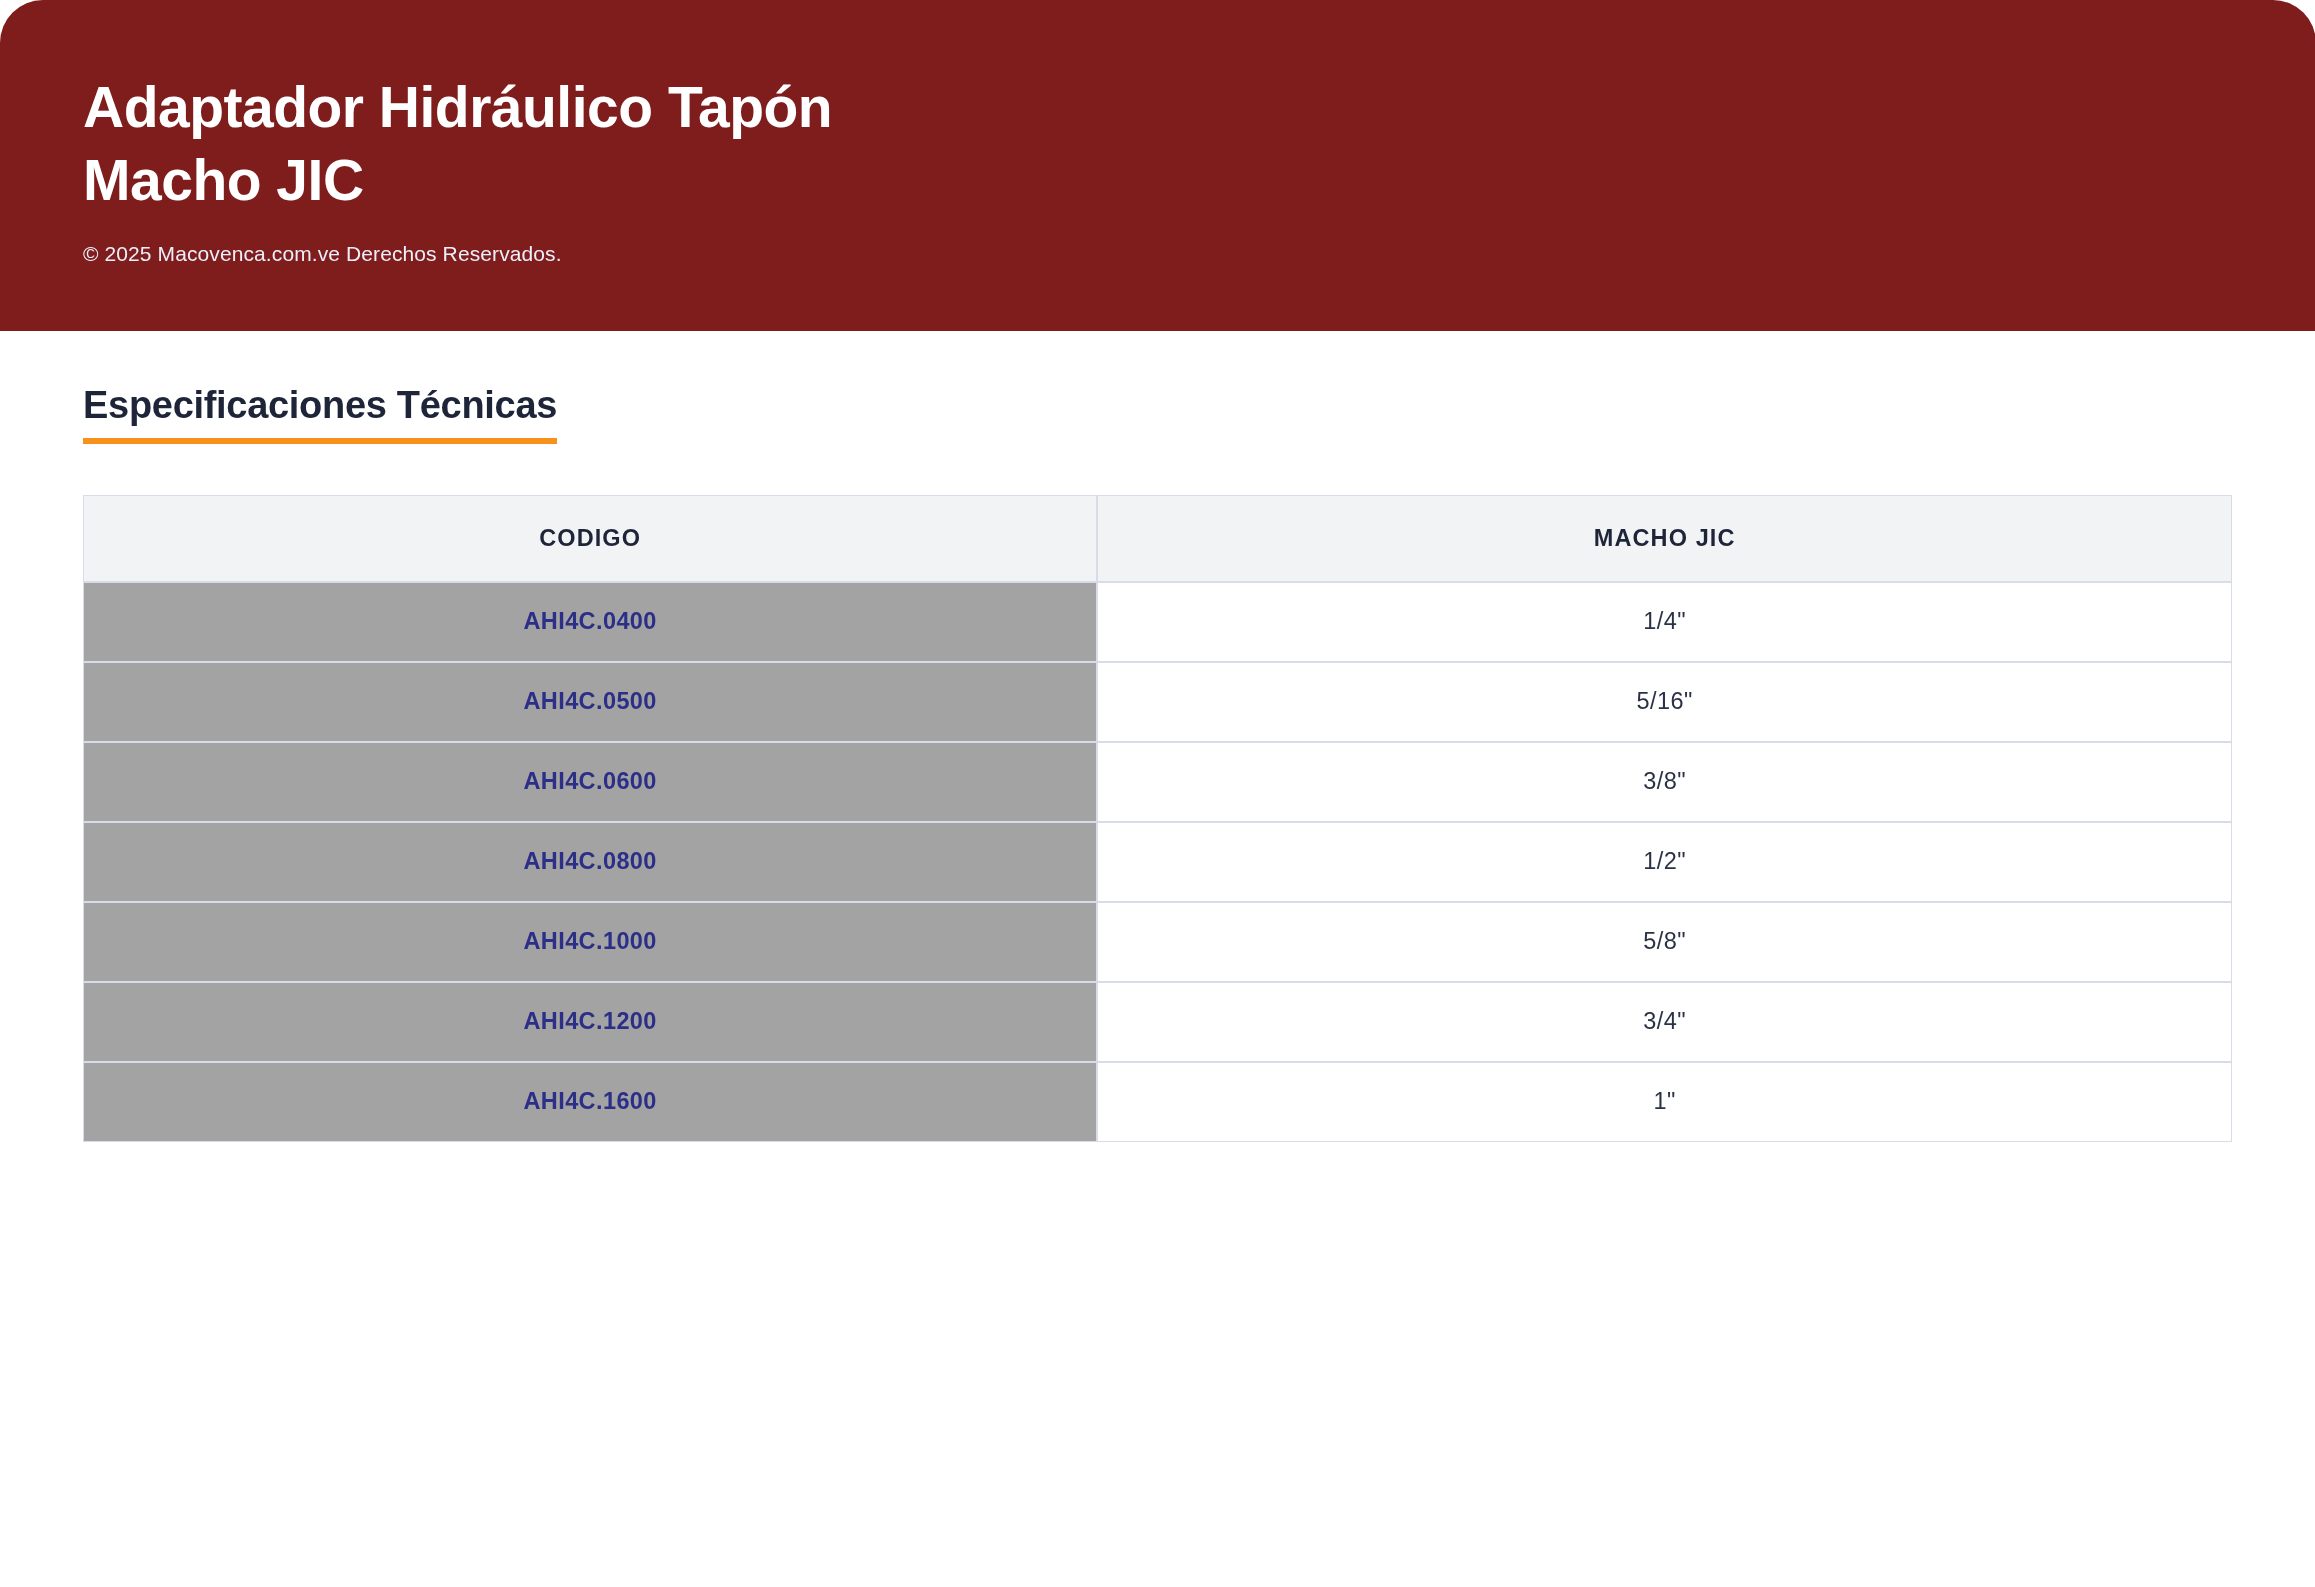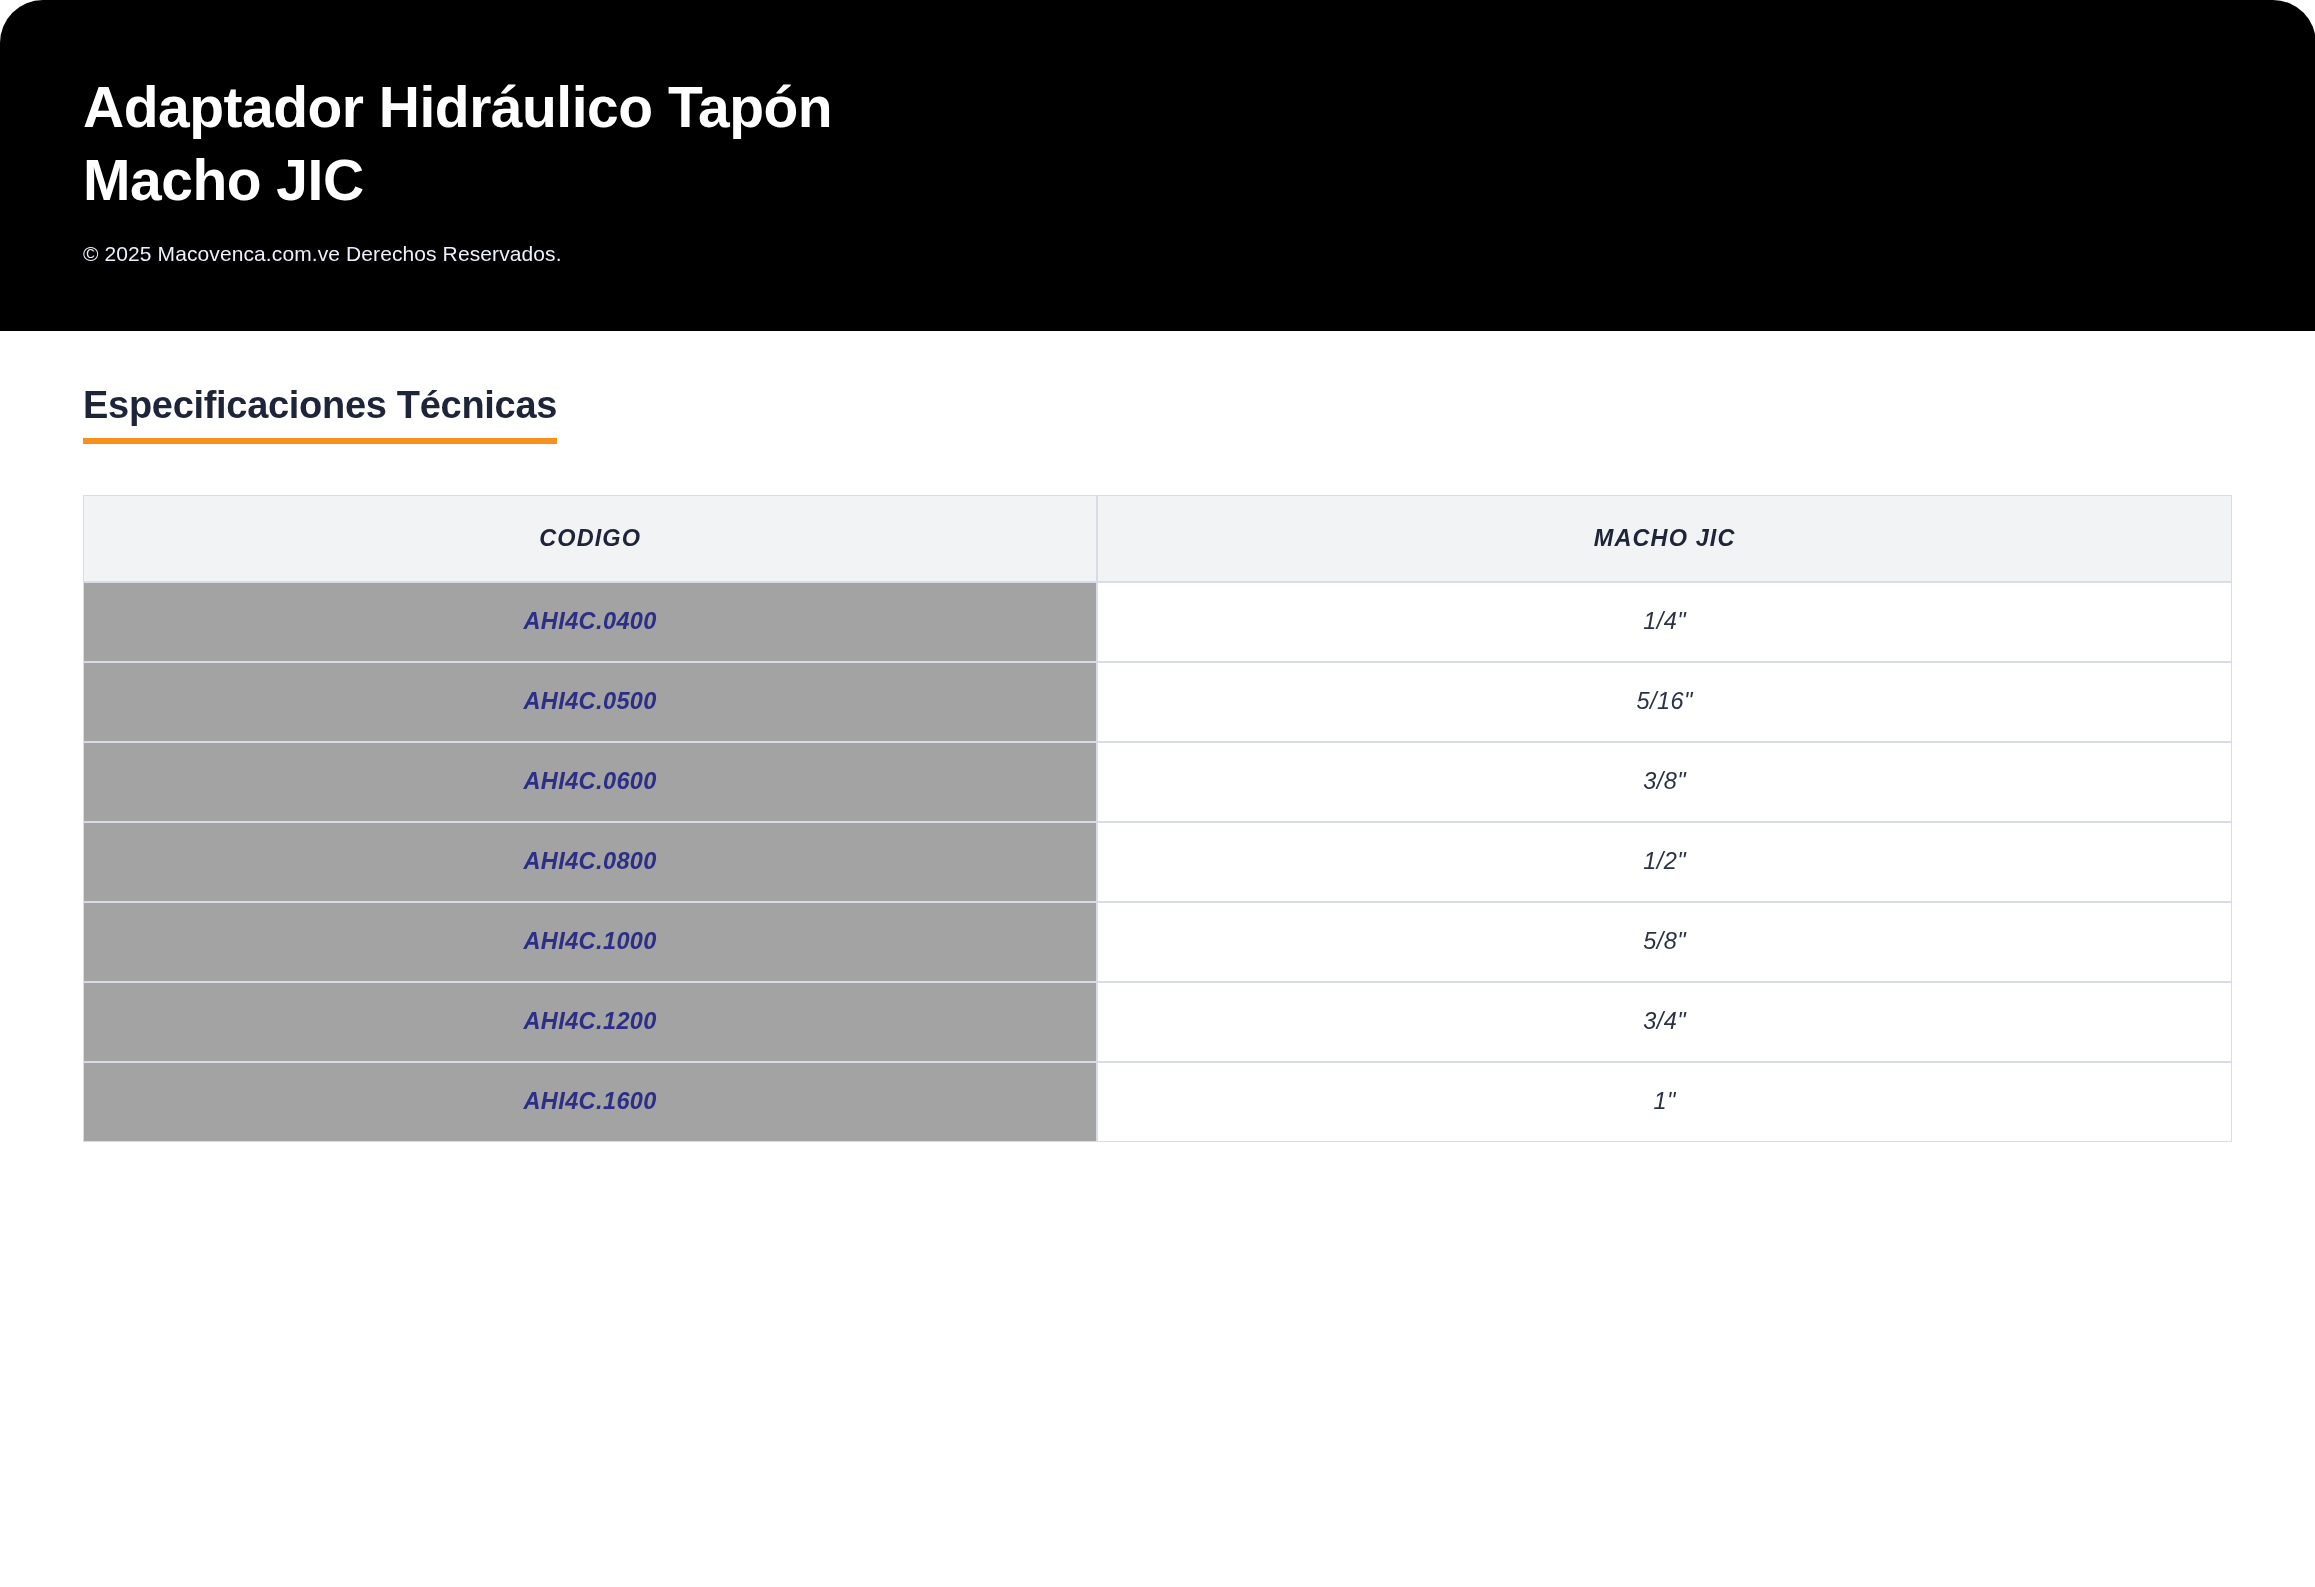--- a/index.html
+++ b/index.html
@@ -16,21 +16,21 @@
     position: relative;
     width: 2316px;
     height: 1588px;
     background: #ffffff;
     border-radius: 43px;
     overflow: hidden;
   }
 
   
   .banner {
-    background: #000000;
+    background: #7f1d1d;
     padding: 71px 66px 65px 83px;
     min-height: 326px;
   }
 
   .banner-title {
     color: #ffffff;
     font-size: 57px;
     font-weight: 700;
     line-height: 1.28;
     letter-spacing: -0.5px;
@@ -69,21 +69,20 @@
     border-spacing: 0;
     margin-top: 51px;
     table-layout: fixed;
   }
 
   .spec-table th,
   .spec-table td {
     border: 0.9px solid #D8DCE8;
     text-align: center;
     vertical-align: middle;
-    font-style: italic;
   }
 
   .spec-table col.col-code  { width: 47.2%; }
   .spec-table col.col-value { width: 52.8%; }
 
   .spec-table thead th {
     background: #F2F3F5;
     color: #1E2539;
     font-size: 23.5px;
     font-weight: 700;

